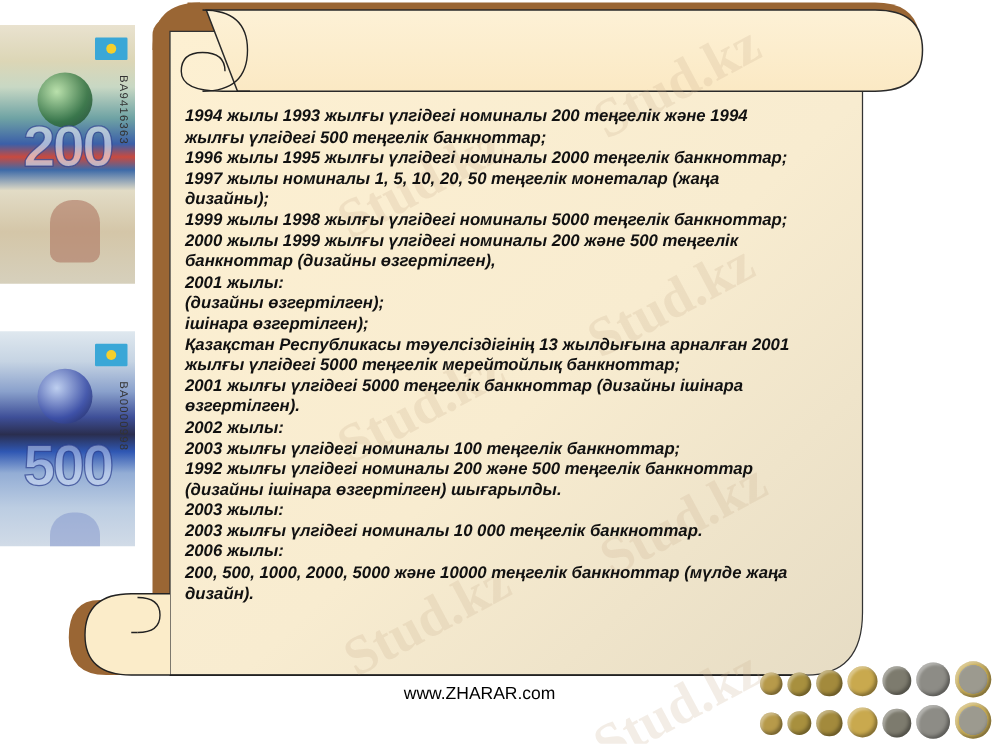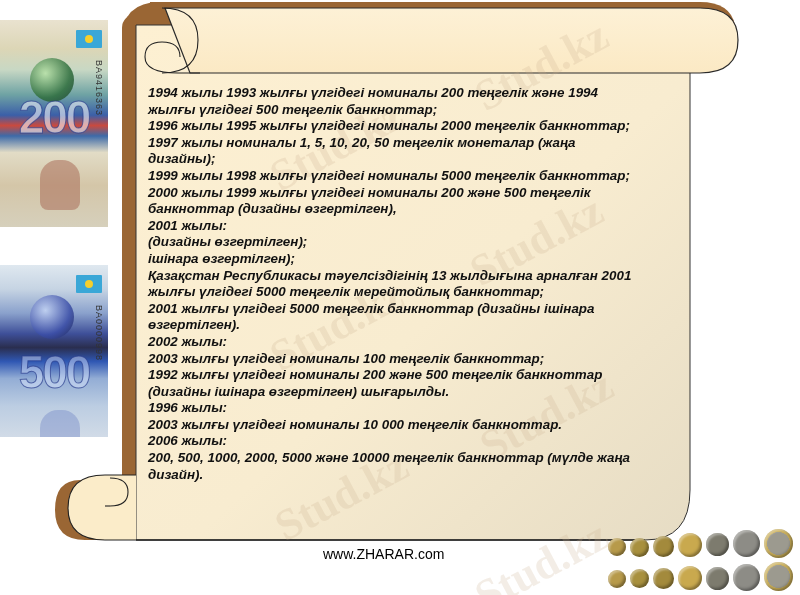--- a/index.html
+++ b/index.html
@@ -98,21 +98,21 @@
   <div class="line">(дизайны өзгертілген);</div>
   <div class="line">ішінара өзгертілген);</div>
   <div class="line">Қазақстан Республикасы тәуелсіздігінің 13 жылдығына арналған 2001</div>
   <div class="line">жылғы үлгідегі 5000 теңгелік мерейтойлық банкноттар;</div>
   <div class="line">2001 жылғы үлгідегі 5000 теңгелік банкноттар (дизайны ішінара</div>
   <div class="line">өзгертілген).</div>
   <div class="line">2002 жылы:</div>
   <div class="line">2003 жылғы үлгідегі номиналы 100 теңгелік банкноттар;</div>
   <div class="line">1992 жылғы үлгідегі номиналы 200 және 500 теңгелік банкноттар</div>
   <div class="line">(дизайны ішінара өзгертілген) шығарылды.</div>
-  <div class="line">1996 жылы:</div>
+  <div class="line">2003 жылы:</div>
   <div class="line">2003 жылғы үлгідегі номиналы 10 000 теңгелік банкноттар.</div>
   <div class="line">2006 жылы:</div>
   <div class="line">200, 500, 1000, 2000, 5000 және 10000 теңгелік банкноттар (мүлде жаңа</div>
   <div class="line">дизайн).</div>
 </div>
 
 <div class="footer">www.ZHARAR.com</div>
 
 <div class="coins">
   <div class="coin" style="left:2px;top:10px;width:18px;height:18px;background:#b79a4a"></div>

